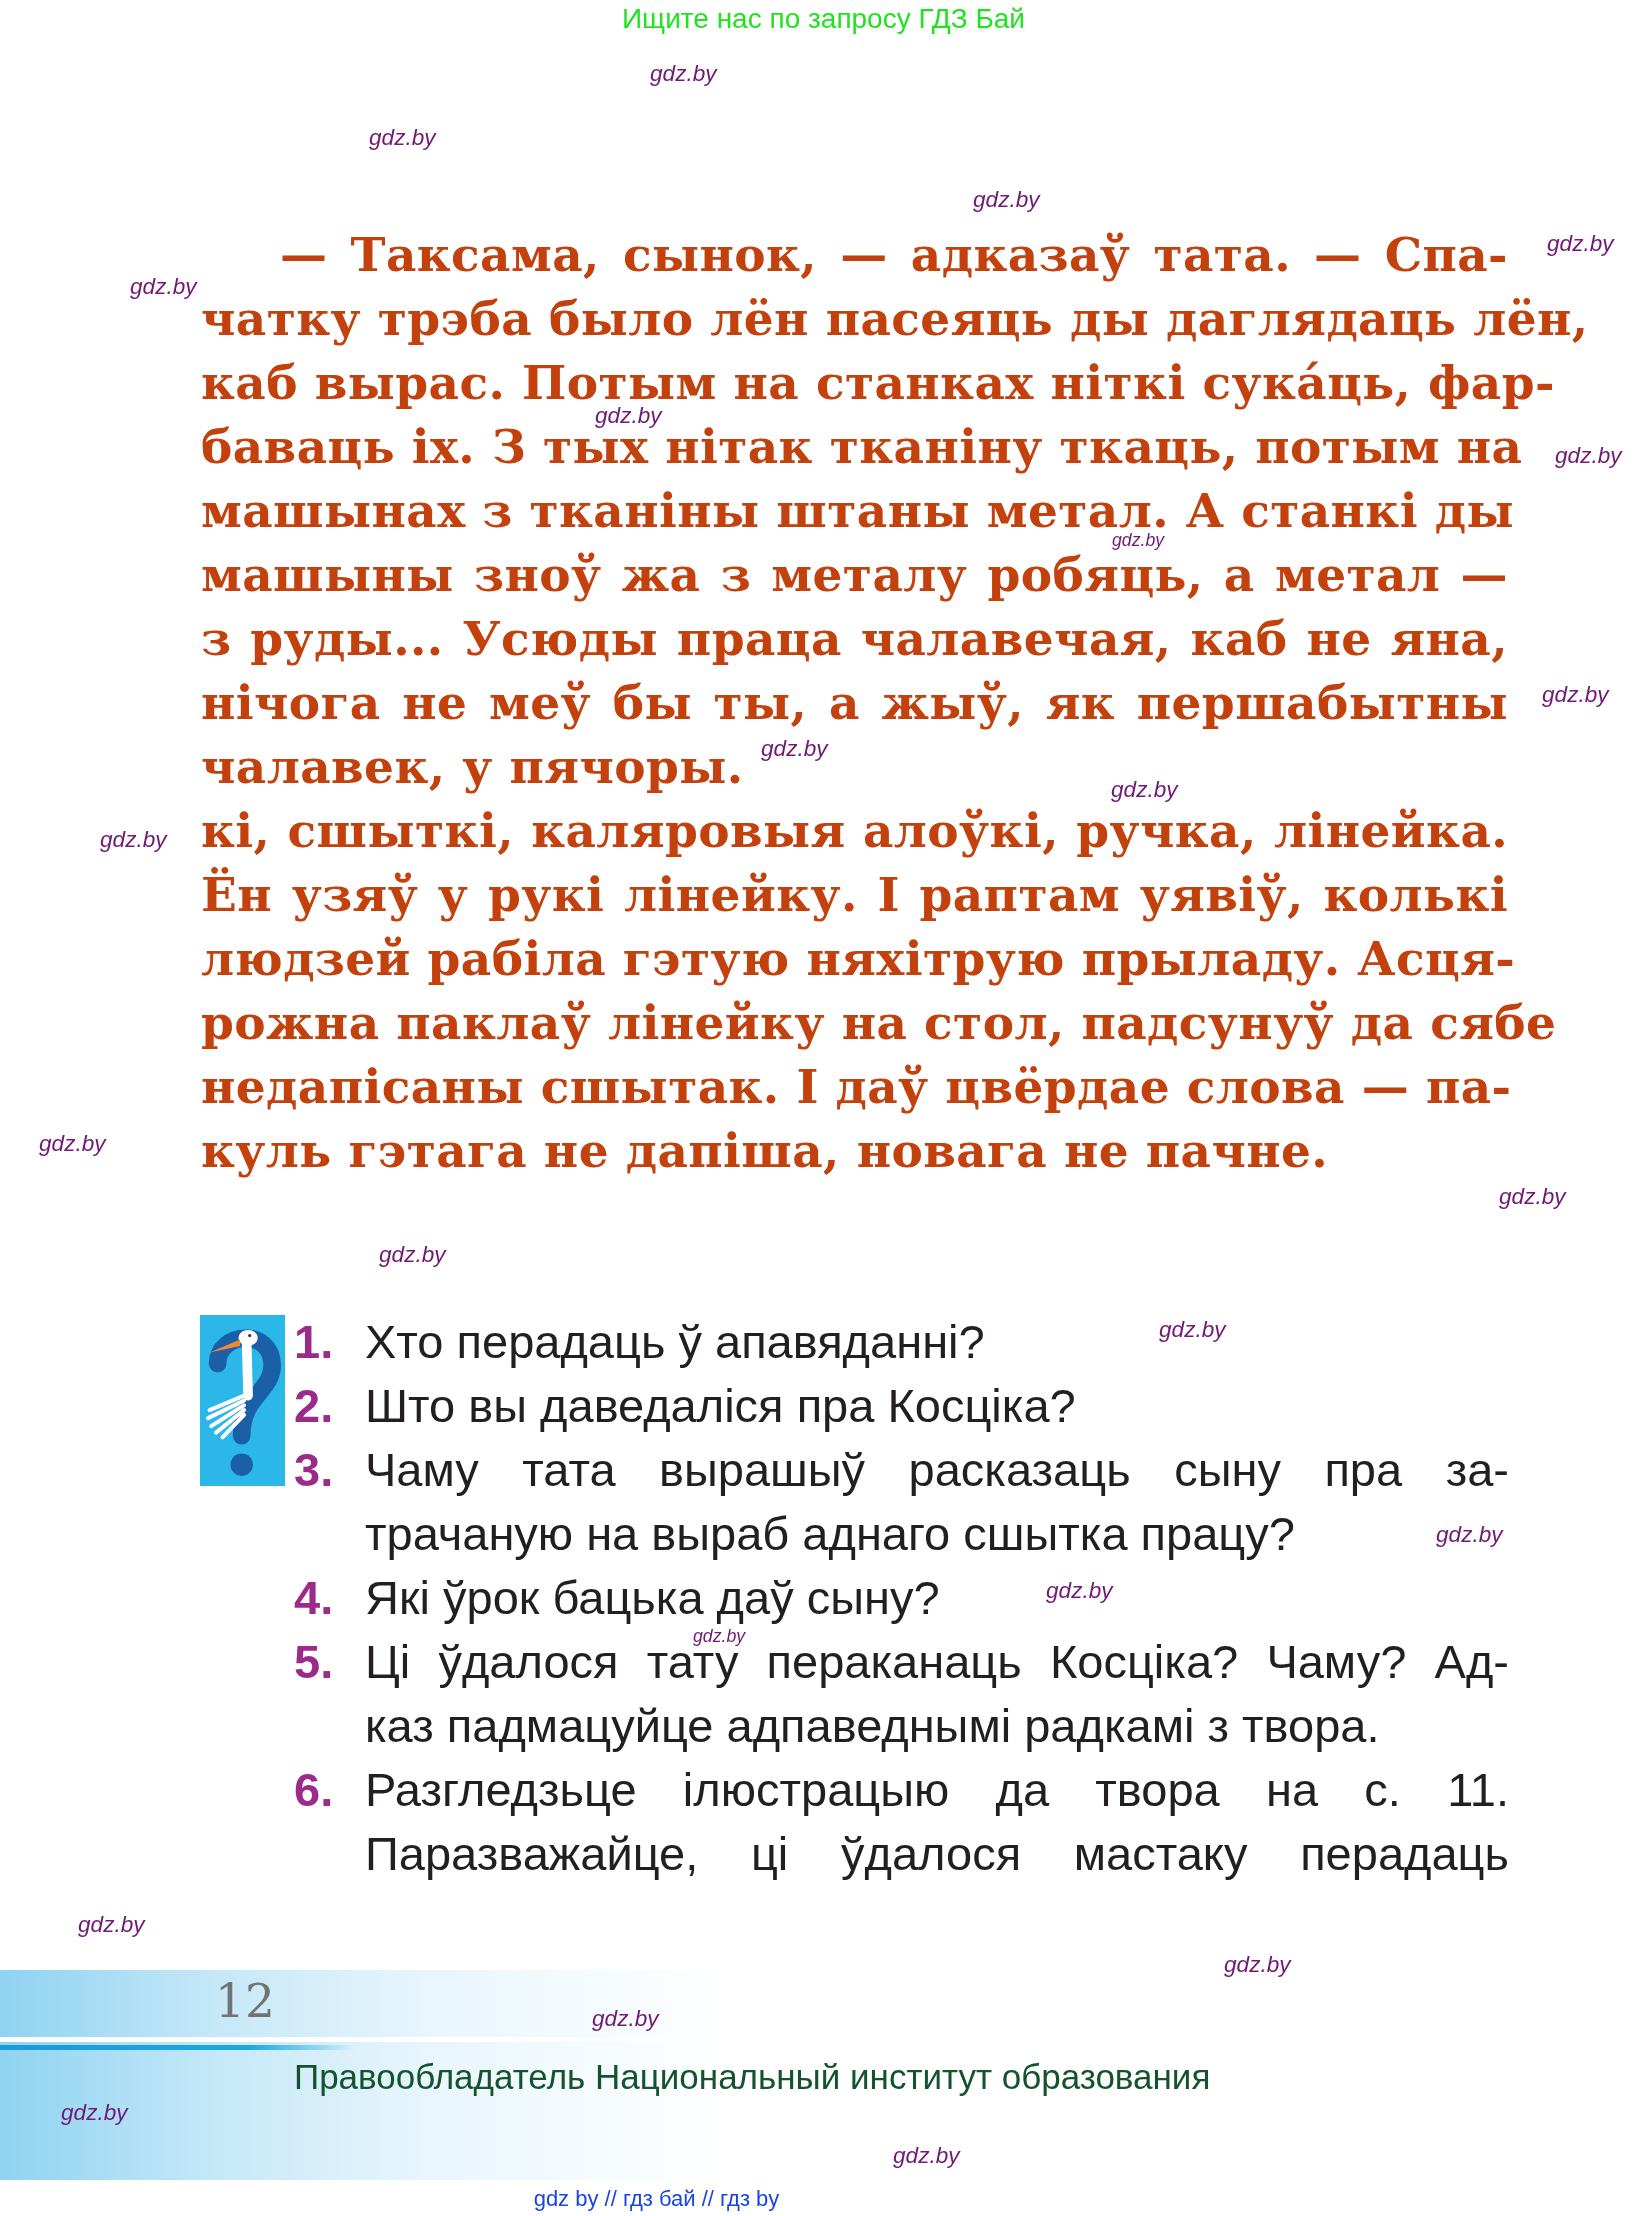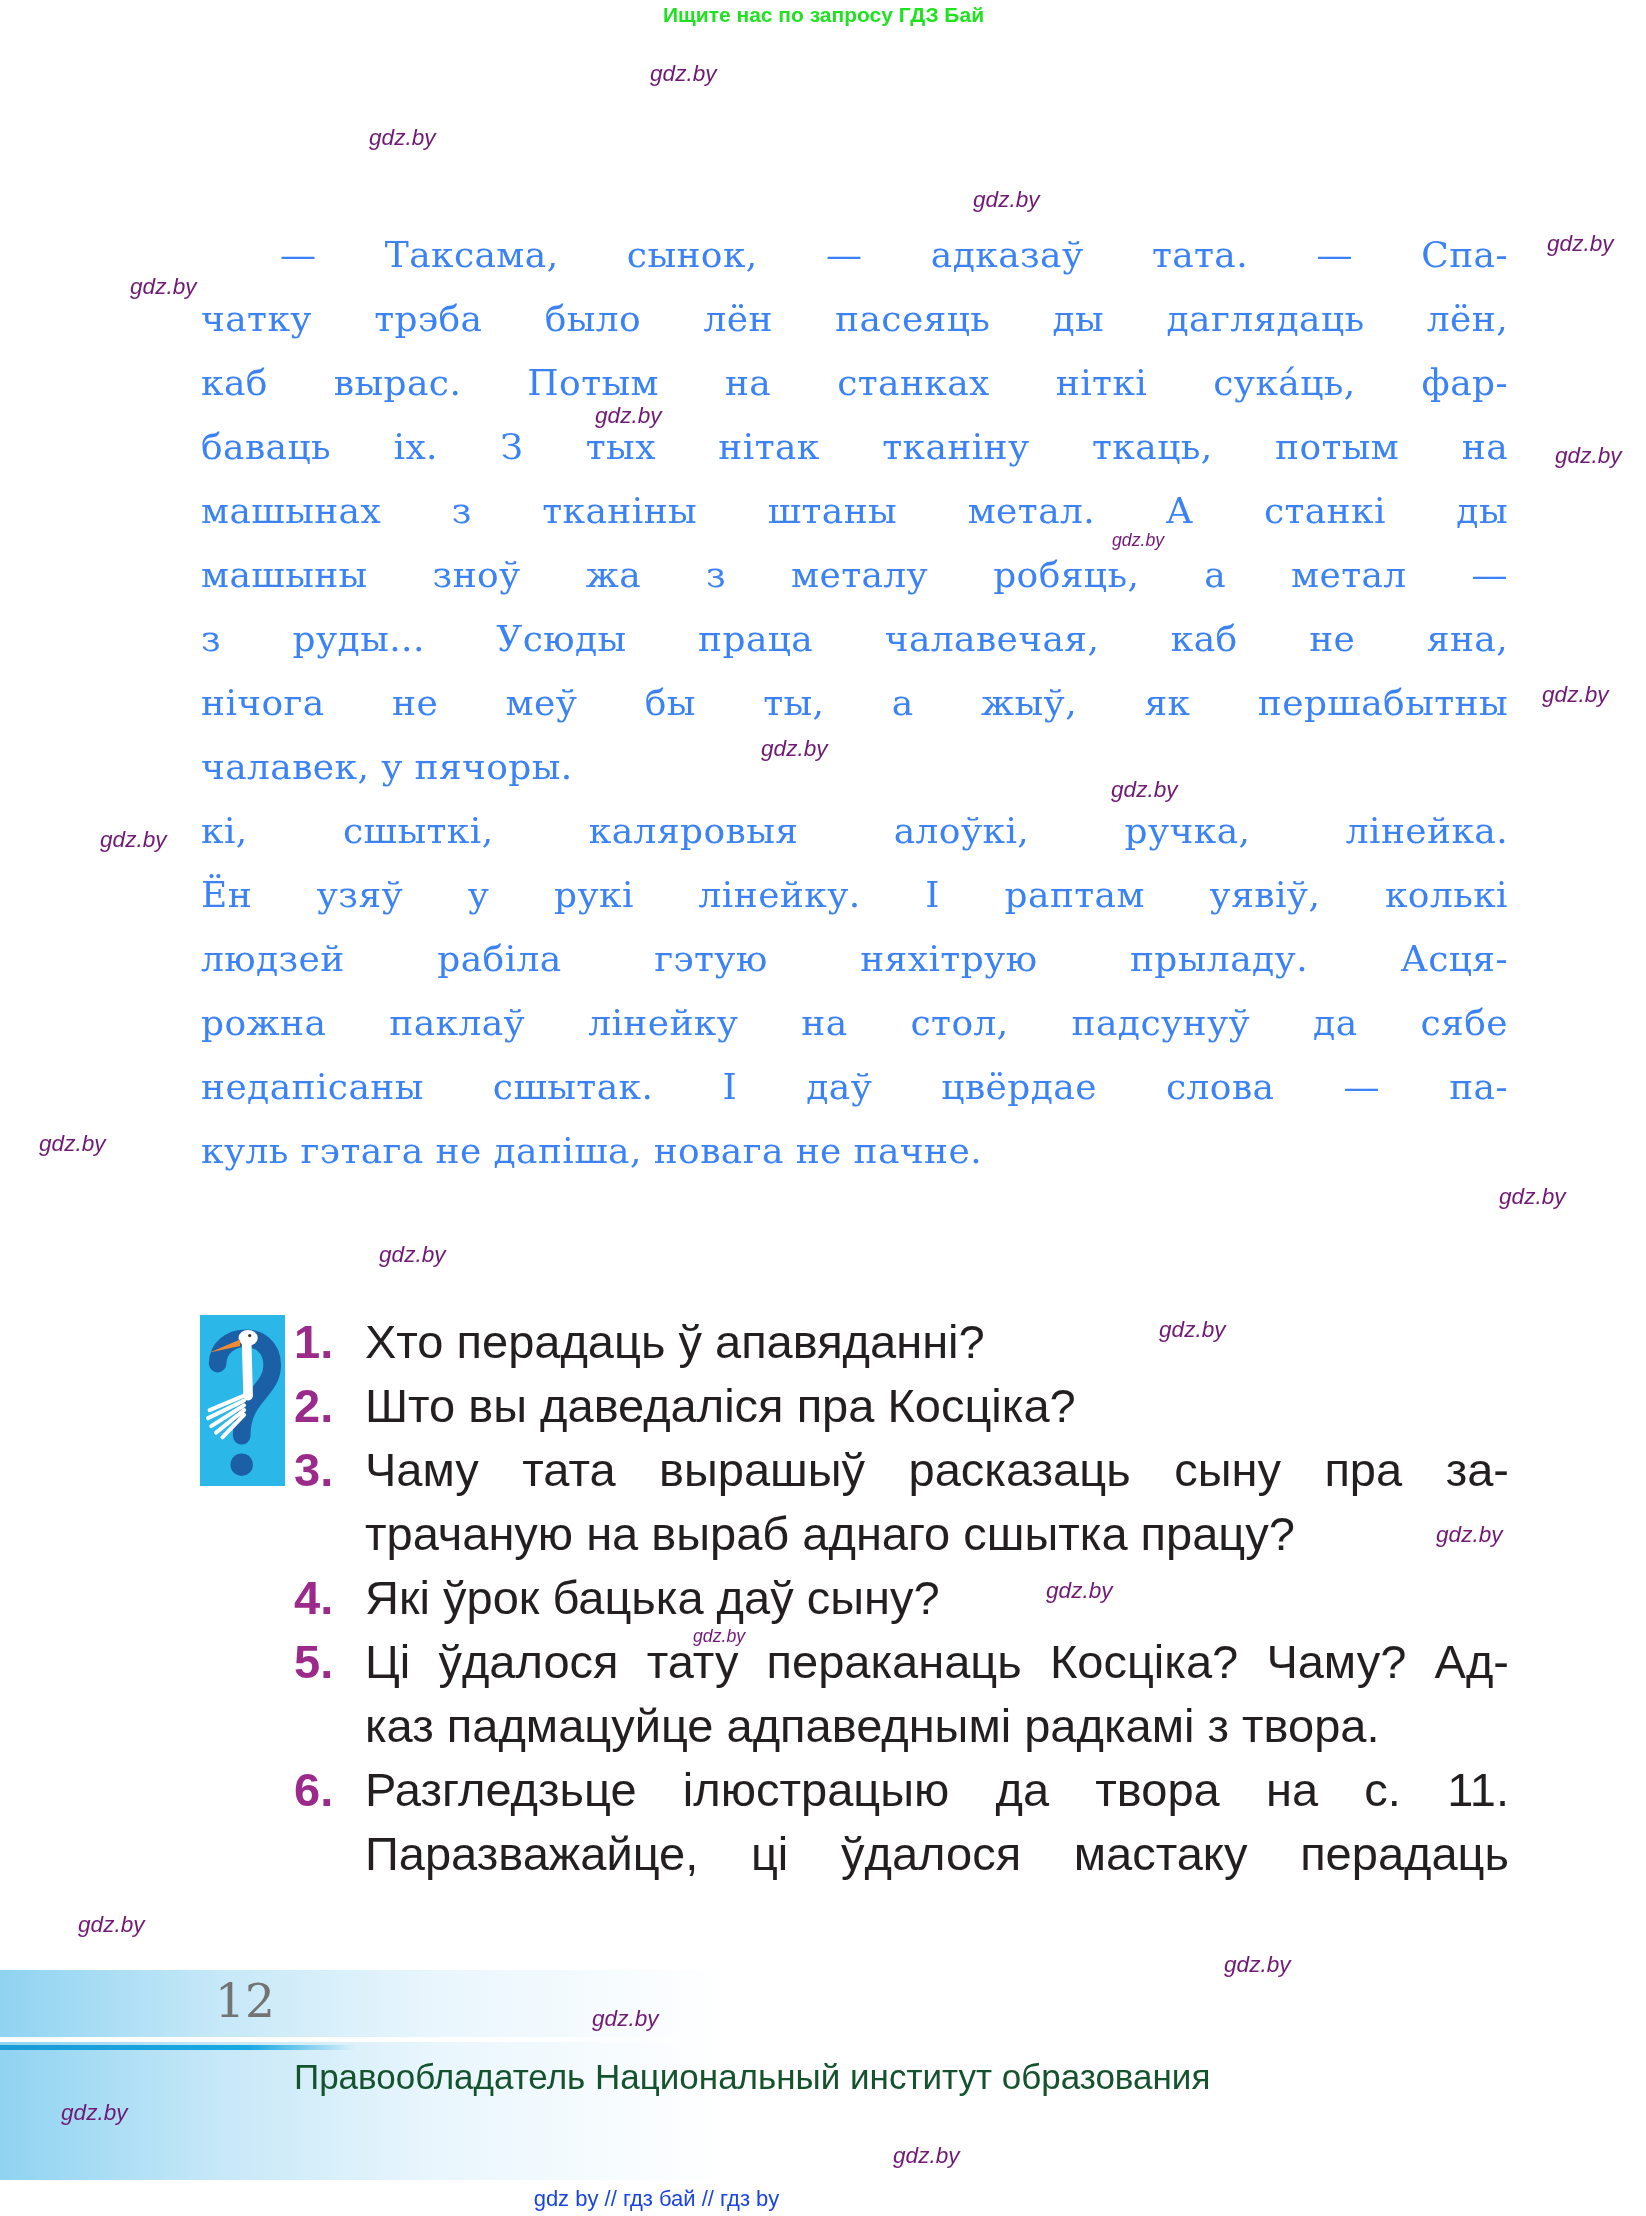--- a/index.html
+++ b/index.html
@@ -3,31 +3,31 @@
 <meta charset="utf-8">
 <style>
   html, body { margin:0; padding:0; }
   body {
     width:1647px; height:2216px; position:relative; overflow:hidden;
     background:#ffffff; color:#231f20;
     font-family:"DejaVu Serif", serif;
   }
   .top-banner {
     position:absolute; left:0; top:3.2px; width:1647px; text-align:center;
-    font-family:"Liberation Sans", sans-serif; font-size:21px; color:#1fe31f;font-weight:bold;
+    font-family:"Liberation Sans", sans-serif; font-size:28px; color:#1fe31f;
   }
   .wm {
     position:absolute; font-family:"Liberation Sans", sans-serif;
     font-size:22.6px; color:#701a75; white-space:nowrap; line-height:1;font-style:italic;
   }
   .wm.small { font-size:17.7px; }
   .body-text {
     position:absolute; left:201px; width:1307px;
-    font-family:"DejaVu Serif", serif; font-size:36px; line-height:64px;
-    color:#3b82f6; letter-spacing:0.4px;
+    font-family:"DejaVu Serif", serif; font-size:47px; line-height:64px;
+    color:#c2410c; letter-spacing:0.4px;font-weight:bold;
   }
   .line { display:block; text-align:justify; text-align-last:justify; white-space:nowrap; height:64px; }
   .line.last { text-align-last:left; }
   .line.indent { padding-left:79px; }
   .q-icon {
     position:absolute; left:200px; top:1315px; width:85px; height:171px;
     background:#2bb7e8;
   }
   .questions {
     position:absolute; left:294px; width:1215px;

